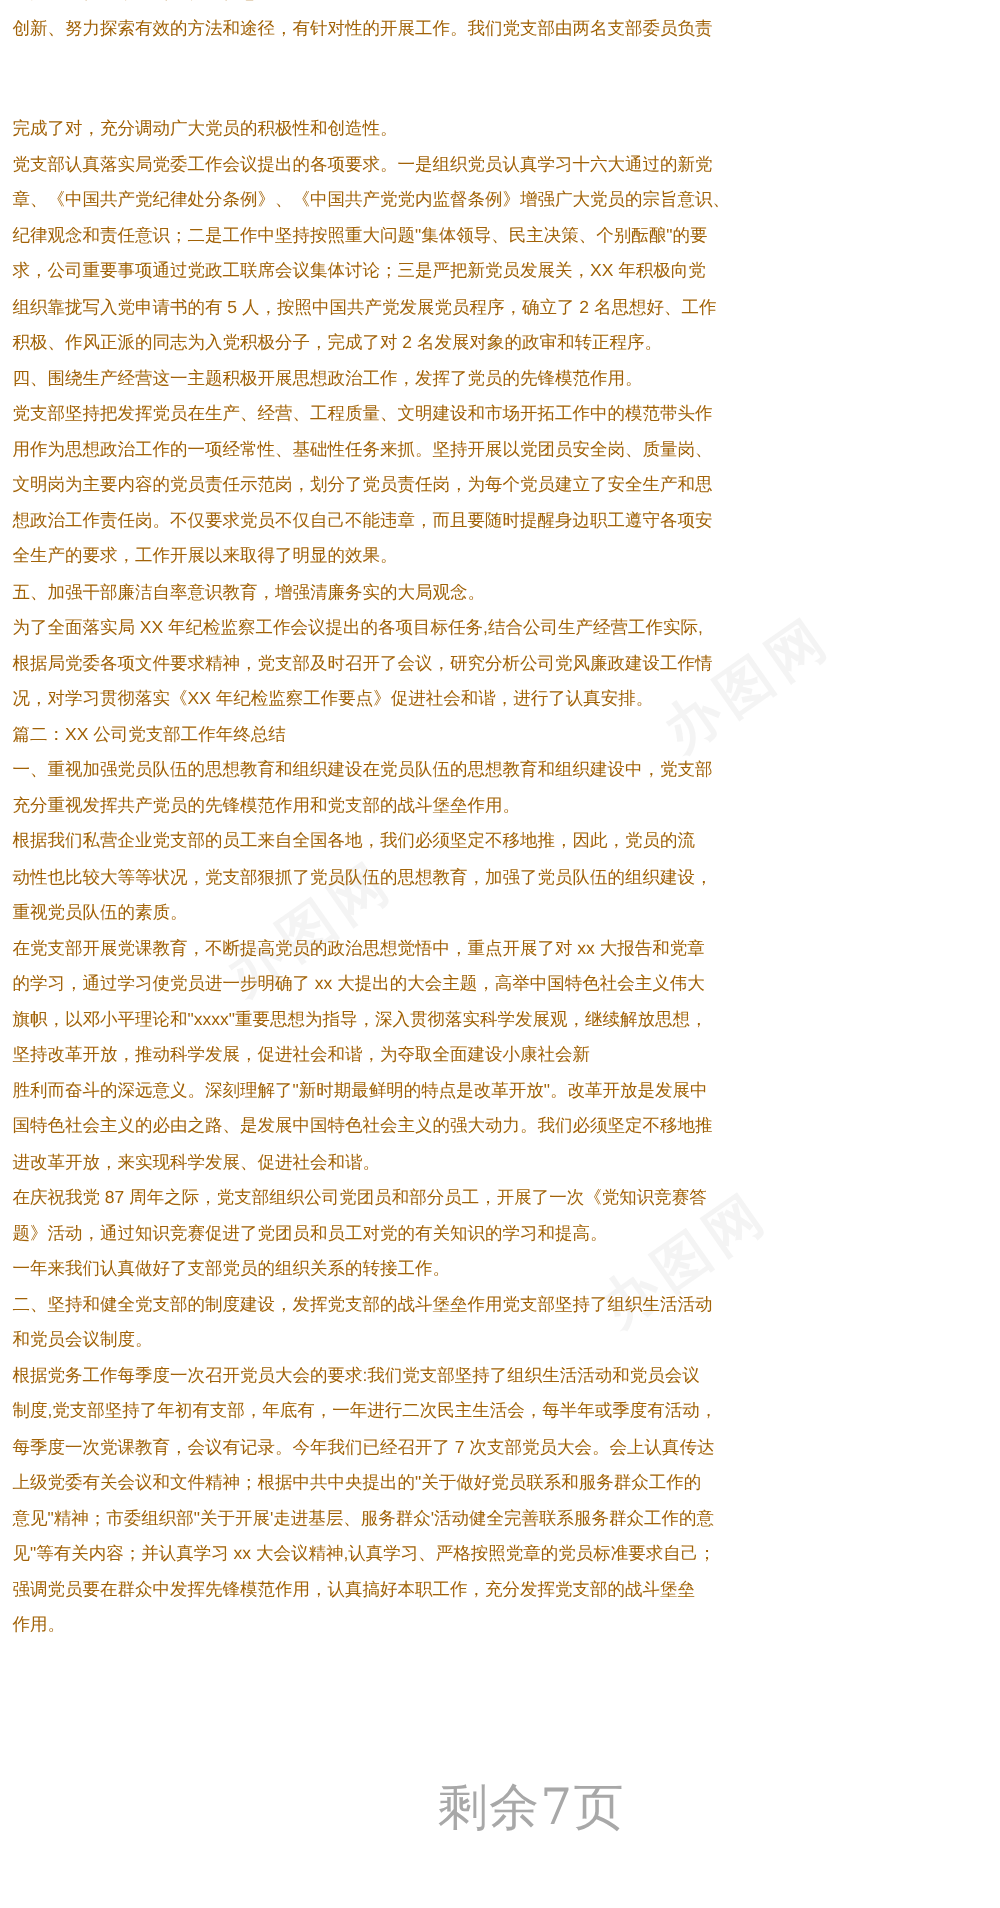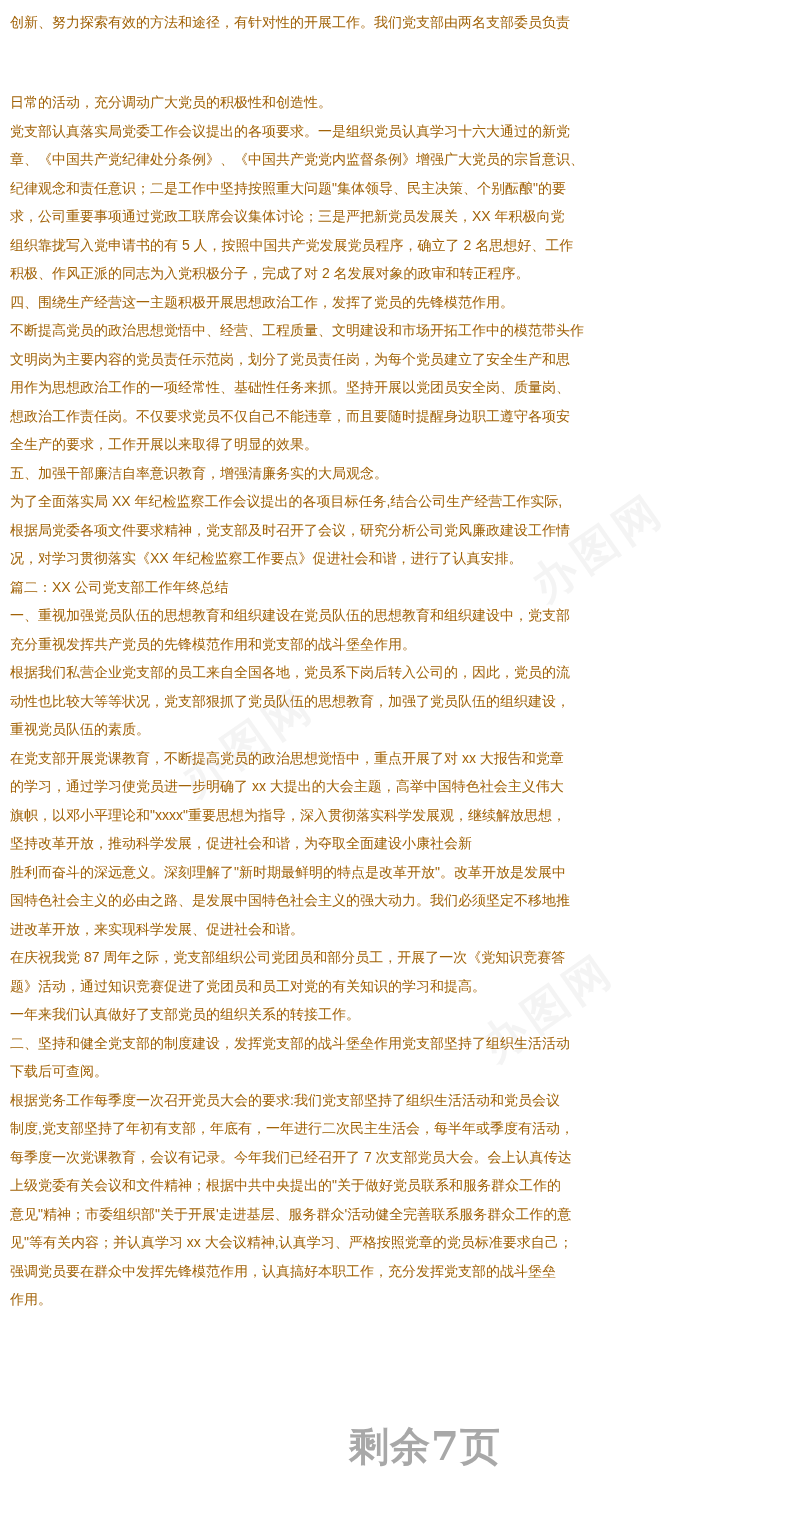--- a/index.html
+++ b/index.html
@@ -33,74 +33,74 @@
     left:0;
     width:800px;
     display:flex;
     justify-content:center;
     gap:55px;
     transform:translateX(25px);
     z-index:3;
   }
   #footer span{
     font-family:"DejaVu Serif","Liberation Serif",serif;
-    font-weight:bold;
+    font-weight:normal;
     font-size:40px;
     line-height:44px;
     letter-spacing:1px;
     color:#a8a8a8;
   }
 </style>
 </head>
 <body>
 
 <div id="watermark-layer">
     <div class="wm" style="left: 523px; top: 518px; color: rgb(138, 138, 138);">办图网</div>
     <div class="wm" style="left: 173px; top: 713px; color: rgb(138, 138, 138);">办图网</div>
     <div class="wm" style="left: 473px; top: 978px; color: rgb(138, 138, 138);">办图网</div>
   </div>
 
 <div id="doc">
     <div class="line clipped">在党建工作上，不断创新工作思路和方法。</div>
     <div class="line">创新、努力探索有效的方法和途径，有针对性的开展工作。我们党支部由两名支部委员负责</div>
-    <div class="line gap-before">日常的活动，充分调动广大党员的积极性和创造性。</div>
+    <div class="line gap-before">完成了对，充分调动广大党员的积极性和创造性。</div>
     <div class="line">党支部认真落实局党委工作会议提出的各项要求。一是组织党员认真学习十六大通过的新党</div>
     <div class="line">章、《中国共产党纪律处分条例》、《中国共产党党内监督条例》增强广大党员的宗旨意识、</div>
     <div class="line">纪律观念和责任意识；二是工作中坚持按照重大问题"集体领导、民主决策、个别酝酿"的要</div>
     <div class="line">求，公司重要事项通过党政工联席会议集体讨论；三是严把新党员发展关，XX 年积极向党</div>
     <div class="line">组织靠拢写入党申请书的有 5 人，按照中国共产党发展党员程序，确立了 2 名思想好、工作</div>
     <div class="line">积极、作风正派的同志为入党积极分子，完成了对 2 名发展对象的政审和转正程序。</div>
     <div class="line">四、围绕生产经营这一主题积极开展思想政治工作，发挥了党员的先锋模范作用。</div>
-    <div class="line">不断提高党员的政治思想觉悟中、经营、工程质量、文明建设和市场开拓工作中的模范带头作</div>
+    <div class="line">党支部坚持把发挥党员在生产、经营、工程质量、文明建设和市场开拓工作中的模范带头作</div>
+    <div class="line">用作为思想政治工作的一项经常性、基础性任务来抓。坚持开展以党团员安全岗、质量岗、</div>
     <div class="line">文明岗为主要内容的党员责任示范岗，划分了党员责任岗，为每个党员建立了安全生产和思</div>
-    <div class="line">用作为思想政治工作的一项经常性、基础性任务来抓。坚持开展以党团员安全岗、质量岗、</div>
     <div class="line">想政治工作责任岗。不仅要求党员不仅自己不能违章，而且要随时提醒身边职工遵守各项安</div>
     <div class="line">全生产的要求，工作开展以来取得了明显的效果。</div>
     <div class="line">五、加强干部廉洁自率意识教育，增强清廉务实的大局观念。</div>
     <div class="line">为了全面落实局 XX 年纪检监察工作会议提出的各项目标任务,结合公司生产经营工作实际,</div>
     <div class="line">根据局党委各项文件要求精神，党支部及时召开了会议，研究分析公司党风廉政建设工作情</div>
     <div class="line">况，对学习贯彻落实《XX 年纪检监察工作要点》促进社会和谐，进行了认真安排。</div>
     <div class="line">篇二：XX 公司党支部工作年终总结</div>
     <div class="line">一、重视加强党员队伍的思想教育和组织建设在党员队伍的思想教育和组织建设中，党支部</div>
     <div class="line">充分重视发挥共产党员的先锋模范作用和党支部的战斗堡垒作用。</div>
-    <div class="line">根据我们私营企业党支部的员工来自全国各地，党员系下岗后转入公司的，因此，党员的流</div>
+    <div class="line">根据我们私营企业党支部的员工来自全国各地，我们必须坚定不移地推，因此，党员的流</div>
     <div class="line">动性也比较大等等状况，党支部狠抓了党员队伍的思想教育，加强了党员队伍的组织建设，</div>
     <div class="line">重视党员队伍的素质。</div>
     <div class="line">在党支部开展党课教育，不断提高党员的政治思想觉悟中，重点开展了对 xx 大报告和党章</div>
     <div class="line">的学习，通过学习使党员进一步明确了 xx 大提出的大会主题，高举中国特色社会主义伟大</div>
     <div class="line">旗帜，以邓小平理论和"xxxx"重要思想为指导，深入贯彻落实科学发展观，继续解放思想，</div>
     <div class="line">坚持改革开放，推动科学发展，促进社会和谐，为夺取全面建设小康社会新</div>
     <div class="line">胜利而奋斗的深远意义。深刻理解了"新时期最鲜明的特点是改革开放"。改革开放是发展中</div>
     <div class="line">国特色社会主义的必由之路、是发展中国特色社会主义的强大动力。我们必须坚定不移地推</div>
     <div class="line">进改革开放，来实现科学发展、促进社会和谐。</div>
     <div class="line">在庆祝我党 87 周年之际，党支部组织公司党团员和部分员工，开展了一次《党知识竞赛答</div>
     <div class="line">题》活动，通过知识竞赛促进了党团员和员工对党的有关知识的学习和提高。</div>
     <div class="line">一年来我们认真做好了支部党员的组织关系的转接工作。</div>
     <div class="line">二、坚持和健全党支部的制度建设，发挥党支部的战斗堡垒作用党支部坚持了组织生活活动</div>
-    <div class="line">下载后可查阅。</div>
+    <div class="line">和党员会议制度。</div>
     <div class="line">根据党务工作每季度一次召开党员大会的要求:我们党支部坚持了组织生活活动和党员会议</div>
     <div class="line">制度,党支部坚持了年初有支部，年底有，一年进行二次民主生活会，每半年或季度有活动，</div>
     <div class="line">每季度一次党课教育，会议有记录。今年我们已经召开了 7 次支部党员大会。会上认真传达</div>
     <div class="line">上级党委有关会议和文件精神；根据中共中央提出的"关于做好党员联系和服务群众工作的</div>
     <div class="line">意见"精神；市委组织部"关于开展'走进基层、服务群众'活动健全完善联系服务群众工作的意</div>
     <div class="line">见"等有关内容；并认真学习 xx 大会议精神,认真学习、严格按照党章的党员标准要求自己；</div>
     <div class="line">强调党员要在群众中发挥先锋模范作用，认真搞好本职工作，充分发挥党支部的战斗堡垒</div>
     <div class="line">作用。</div>
   </div>
 

